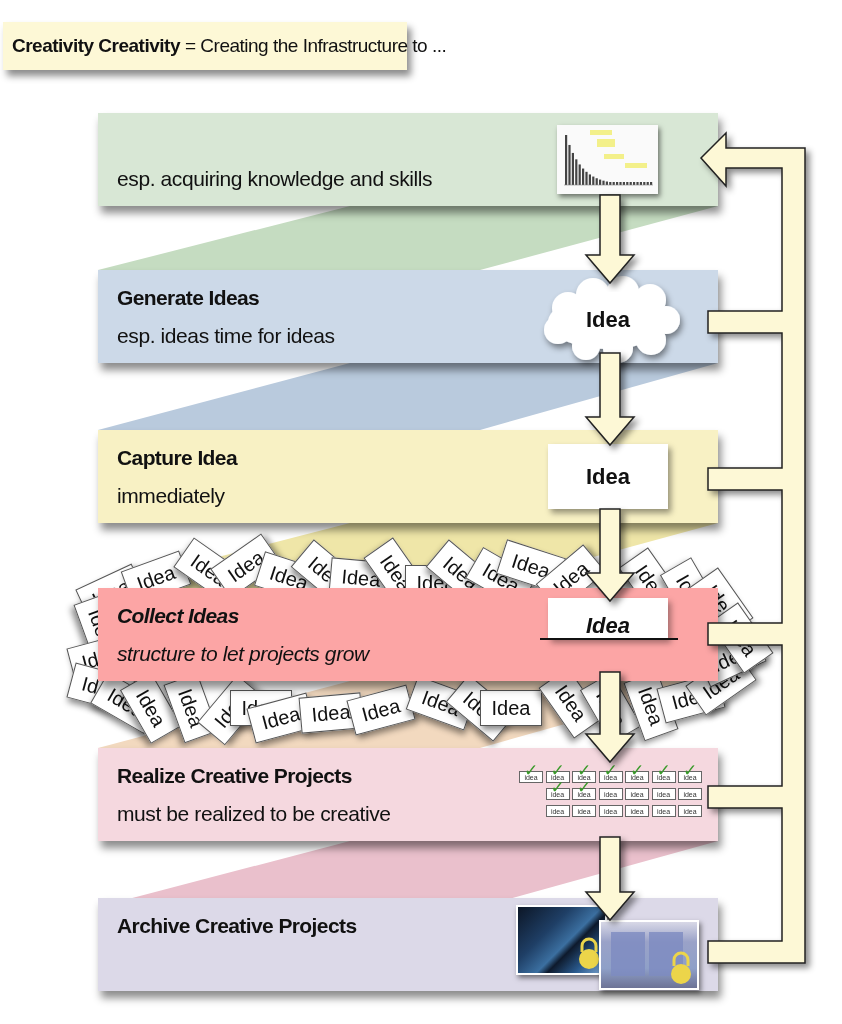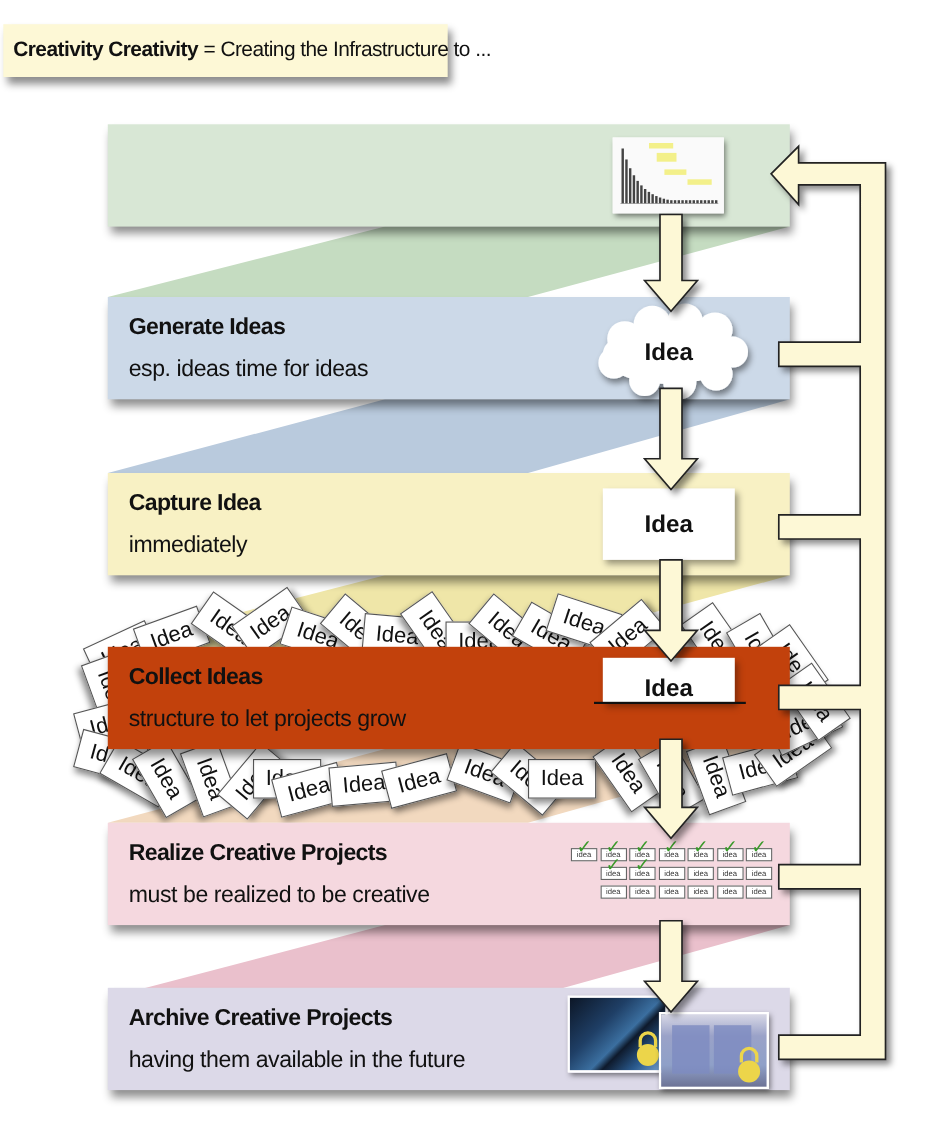--- a/index.html
+++ b/index.html
@@ -82,20 +82,21 @@
       <div class="idea-card" style="left: 700px; top: 640px; transform: rotate(-25deg);">Idea</div>
       <div class="idea-card" style="left: 710px; top: 620px; transform: rotate(55deg);">Idea</div>
     </div>
 
   <div class="title-box">
     <b>Creativity Creativity</b>
     <span>= Creating the Infrastructure to ...</span>
   </div>
 
   <div class="row" id="row0" style="top: 113px; background: rgb(216, 231, 213);">
+    <div class="sub">esp. acquiring knowledge and skills</div>
     <div class="thumb" style="left:459px; top:12px; width:101px; height:69px;">
       <svg width="101" height="69">
         <rect x="0" y="0" width="101" height="69" fill="#fafafa"></rect>
         <g id="thumb-bars">
             <rect x="8" y="10" width="2.2" height="50" fill="#444"></rect>
             <rect x="11.4" y="19.963129854159597" width="2.2" height="40.0368701458404" fill="#444"></rect>
             <rect x="14.8" y="27.94098057850227" width="2.2" height="32.05901942149773" fill="#444"></rect>
             <rect x="18.2" y="34.329144048370395" width="2.2" height="25.6708559516296" fill="#444"></rect>
             <rect x="21.6" y="39.444385474640626" width="2.2" height="20.555614525359374" fill="#444"></rect>
             <rect x="25" y="43.54035060960472" width="2.2" height="16.459649390395278" fill="#444"></rect>
@@ -153,21 +154,21 @@
     </svg>
     <div class="step-idea" style="left:450px; top:30px; width:120px; height:40px;">Idea</div>
   </div>
 
   <div class="row" id="row2" style="top: 430px; background: rgb(248, 241, 196);">
     <div class="label">Capture Idea</div>
     <div class="sub">immediately</div>
     <div class="step-idea" style="left:450px; top:14px; width:120px; height:65px; background:#fff; box-shadow:3px 4px 6px rgba(0,0,0,0.4);">Idea</div>
   </div>
 
-  <div class="row" id="row3" style="top: 588px; background: #c2410c;">
+  <div class="row" id="row3" style="top: 588px; background: #fca5a5; font-style: italic;">
     <div class="label">Collect Ideas</div>
     <div class="sub">structure to let projects grow</div>
     <div class="step-idea" style="left:450px; top:10px; width:120px; height:41px; background:#fff; box-shadow:3px 4px 6px rgba(0,0,0,0.35); align-items:flex-end;">Idea</div>
     <div style="position:absolute; left:442px; top:50px; width:138px; height:2px; background:#111;"></div>
   </div>
 
   <div class="row" id="row4" style="top: 748px; background: rgb(245, 216, 223);">
     <div class="label">Realize Creative Projects</div>
     <div class="sub">must be realized to be creative</div>
     <div id="idea-grid" style="position:absolute; left:0; top:0;">
@@ -197,21 +198,20 @@
         <div class="grid-cell" style="left: 474px; top: 57px;">idea</div>
         <div class="grid-cell" style="left: 500.5px; top: 57px;">idea</div>
         <div class="grid-cell" style="left: 527px; top: 57px;">idea</div>
         <div class="grid-cell" style="left: 553.5px; top: 57px;">idea</div>
         <div class="grid-cell" style="left: 580px; top: 57px;">idea</div>
       </div>
   </div>
 
   <div class="row" id="row5" style="top: 898px; background: rgb(220, 217, 232);">
     <div class="label">Archive Creative Projects</div>
-    <div class="sub">having them available in the future</div>
     <div class="thumb" style="left:418px; top:7px; width:87px; height:66px; border:2px solid #fff; background:linear-gradient(135deg,#0c1626 0%,#1f3f66 35%,#3b6fa0 55%,#0e1a2c 62%,#2a5a8e 80%,#7ea6d0 100%);">
       <svg width="87" height="66">
         <path d="M64 45 v-6 a7 7 0 0 1 14 0 v6" fill="none" stroke="#ecd54a" stroke-width="3"></path>
         <circle cx="71" cy="52" r="10" fill="#ecd54a"></circle>
       </svg>
     </div>
     <div class="thumb" style="left:501px; top:22px; width:96px; height:66px; border:2px solid #fff; background:linear-gradient(180deg,#d8d8e6 0%,#9aa2c8 30%,#8fa0c8 70%,#6d7396 100%);">
       <svg width="96" height="66">
         <rect x="10" y="10" width="34" height="44" fill="#7d8bc0" opacity="0.8"></rect>
         <rect x="48" y="10" width="34" height="44" fill="#7d8bc0" opacity="0.8"></rect>

